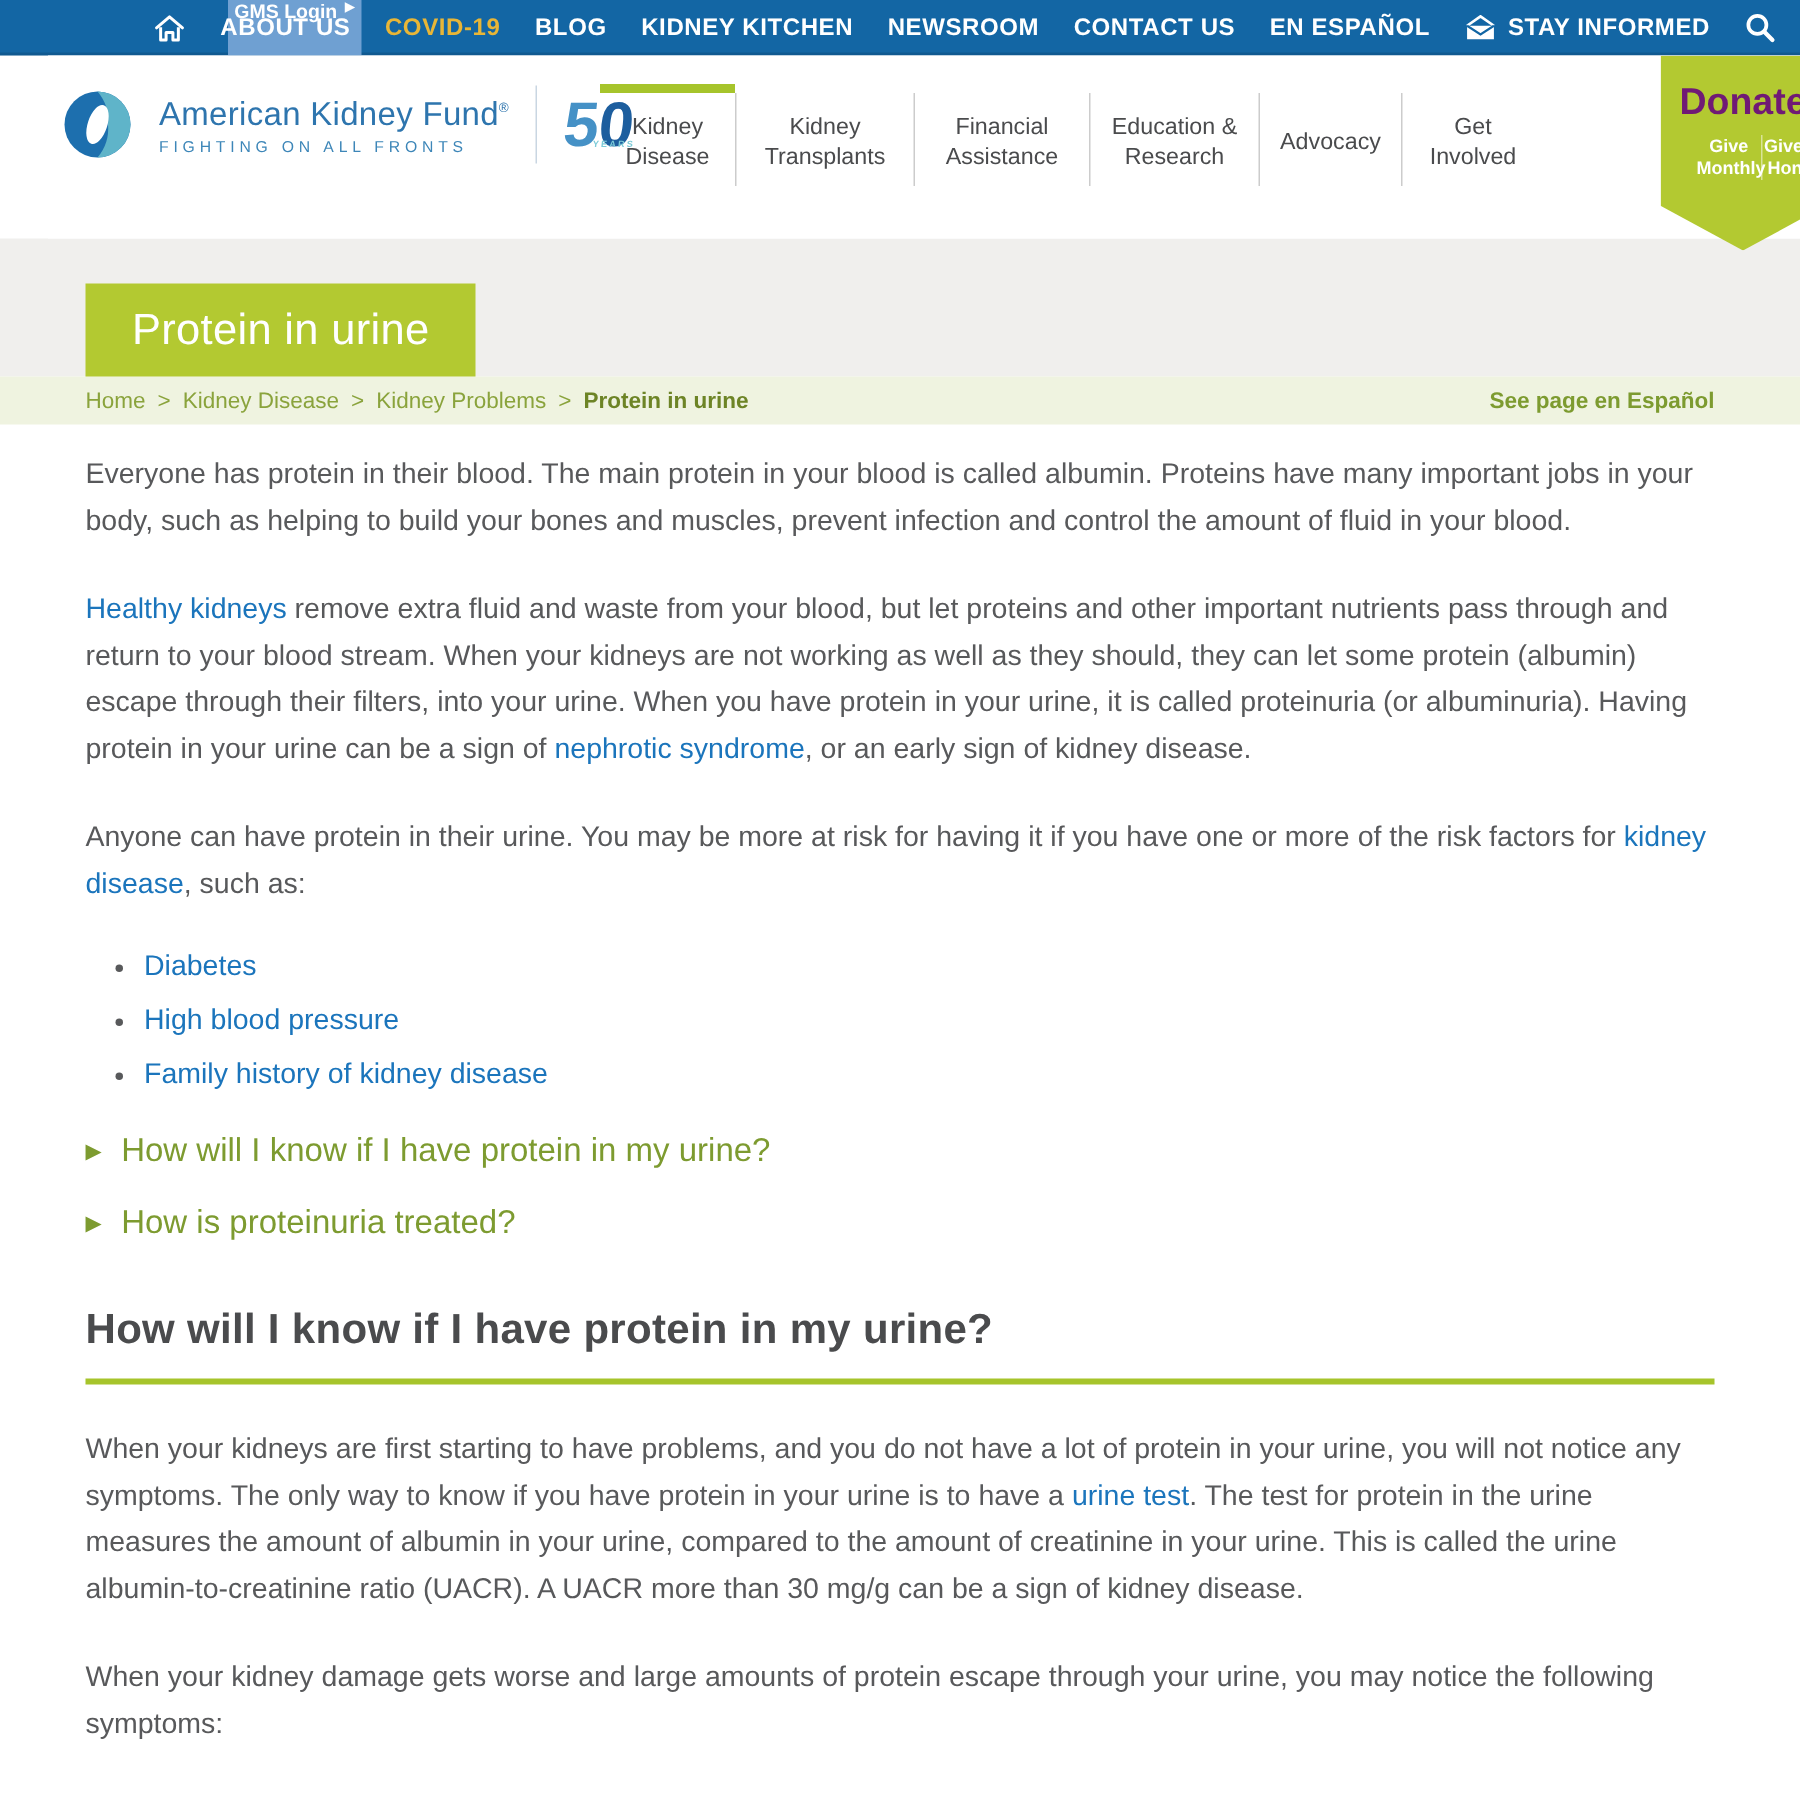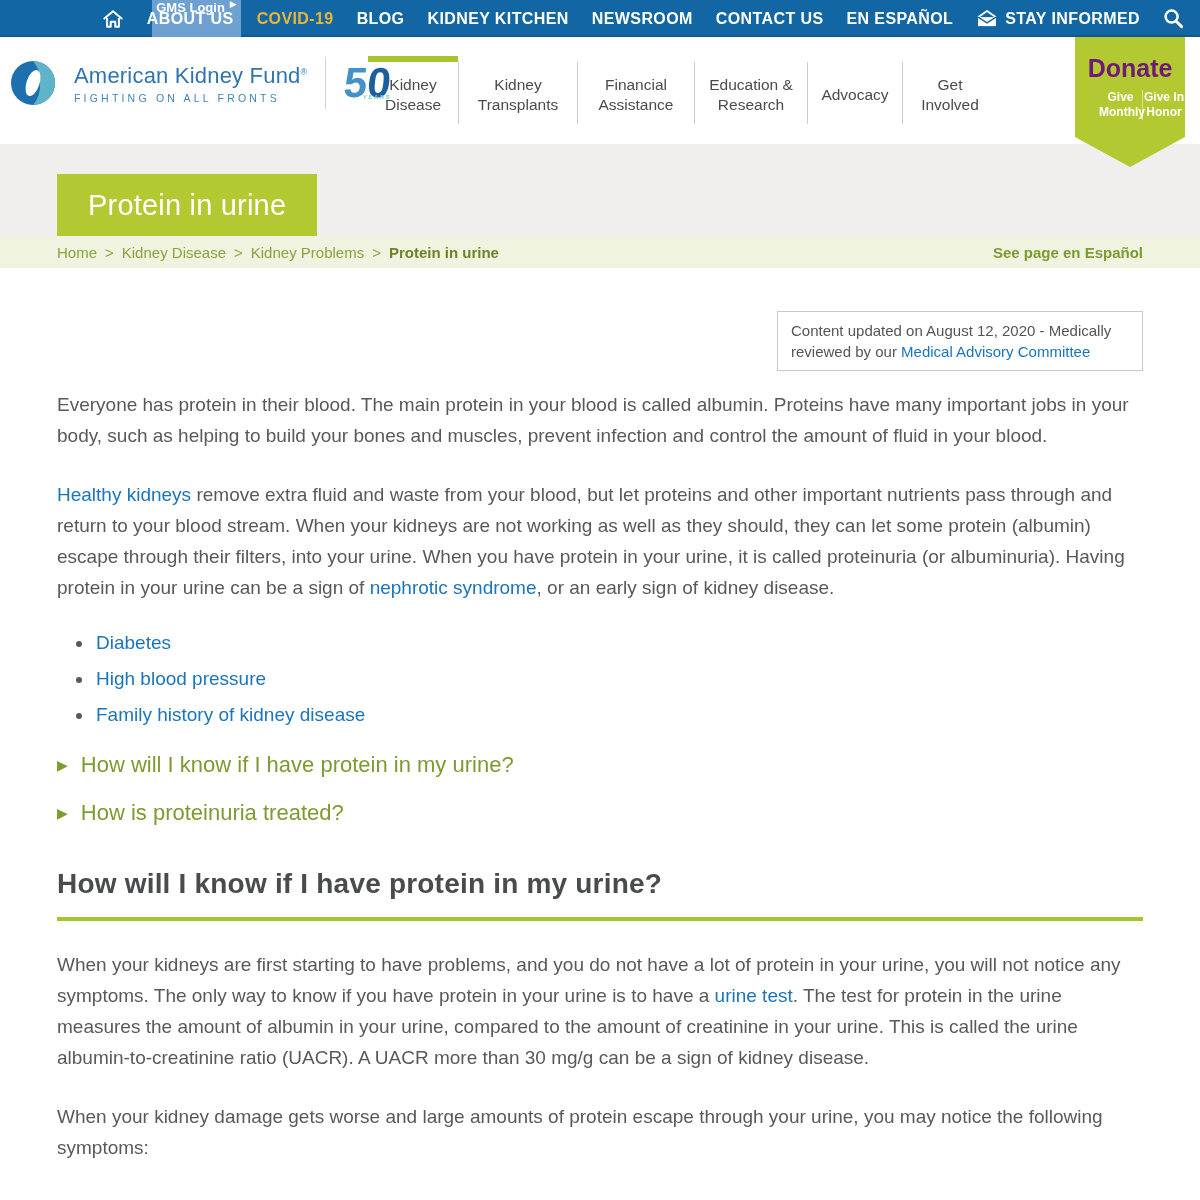--- a/index.html
+++ b/index.html
@@ -21,21 +21,21 @@
   .gms{position:absolute;left:152px;top:0;height:37px;width:89px;border:none;
        background:var(--blue_button);color:#fff;font-weight:bold;font-size:13px;
        font-family:inherit;cursor:pointer;display:flex;justify-content:center;gap:5px;}
   .gms .arr{font-size:9px;line-height:1;}
   .topnav{position:absolute;right:16px;top:0;height:37px;display:flex;align-items:center;gap:23px;}
   .topnav a{color:#fff;font-size:16px;font-weight:bold;letter-spacing:.4px;display:flex;align-items:center;gap:7px;}
   .topnav a.gold{color:var(--gold);}
   .topnav svg{display:block;}
 
   
-  .header{position:relative;height:107px;background:#fff;}
+  .header{position:relative;height:122px;background:#fff;margin-left:32px;}
   .logo-wrap{position:absolute;left:10px;top:20px;display:flex;align-items:center;gap:18px;}
   .logo-mark{width:46px;height:46px;}
   .logo-text .name{font-size:22px;color:var(--logo_blue);letter-spacing:.2px;}
   .logo-text .name sup{font-size:9px;}
   .logo-text .tagline{font-size:10.5px;color:#3d86b8;letter-spacing:3.2px;margin-top:3px;}
   .logo-div{width:1px;height:52px;background:#c9d6e2;}
   .fifty{position:relative;transform:skewX(-6deg);line-height:1;}
   .fifty .d5{font-size:42px;font-weight:800;color:#4591c6;}
   .fifty .d0{font-size:42px;font-weight:800;color:#1d5e9e;}
   .fifty .yrs{position:absolute;right:-2px;bottom:4px;font-size:6px;letter-spacing:1.5px;color:#7ccbd8;font-weight:bold;}
@@ -185,32 +185,32 @@
     <span class="sep">&gt;</span>
     <a>Kidney Problems</a>
     <span class="sep">&gt;</span>
     <span class="current">Protein in urine</span>
   </div>
   <a class="espanol">See page en Español</a>
 </div>
 
 <main class="content">
 
-  <div class="info-box">
-    <span>Content updated on August 12, 2020 - Medically reviewed by our </span><a>Medical Advisory Committee</a>
-  </div>
 
   <p class="body-p">
     <span>Everyone has protein in their blood. The main protein in your blood is called albumin. Proteins have many important jobs in your body, such as helping to build your bones and muscles, prevent infection and control the amount of fluid in your blood.</span>
   </p>
 
   <p class="body-p">
     <a>Healthy kidneys</a><span> remove extra fluid and waste from your blood, but let proteins and other important nutrients pass through and return to your blood stream. When your kidneys are not working as well as they should, they can let some protein (albumin) escape through their filters, into your urine. When you have protein in your urine, it is called proteinuria (or albuminuria). Having protein in your urine can be a sign of </span><a>nephrotic syndrome</a><span>, or an early sign of kidney disease.</span>
   </p>
 
+  <p class="body-p">
+    <span>Anyone can have protein in their urine. You may be more at risk for having it if you have one or more of the risk factors for </span><a>kidney disease</a><span>, such as:</span>
+  </p>
 
   <ul class="risks">
     <li><a>Diabetes</a></li>
     <li><a>High blood pressure</a></li>
     <li><a>Family history of kidney disease</a></li>
   </ul>
 
   <div class="acc">
     <span class="tri">▶</span>
     <span class="acc-label">How will I know if I have protein in my urine?</span>

